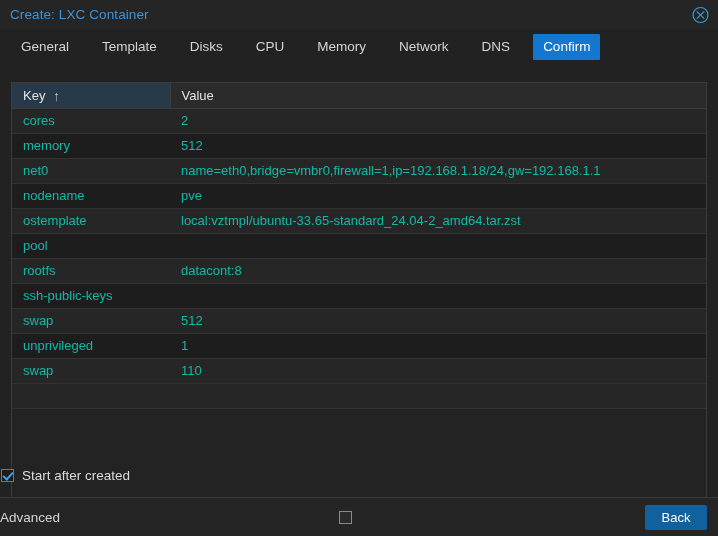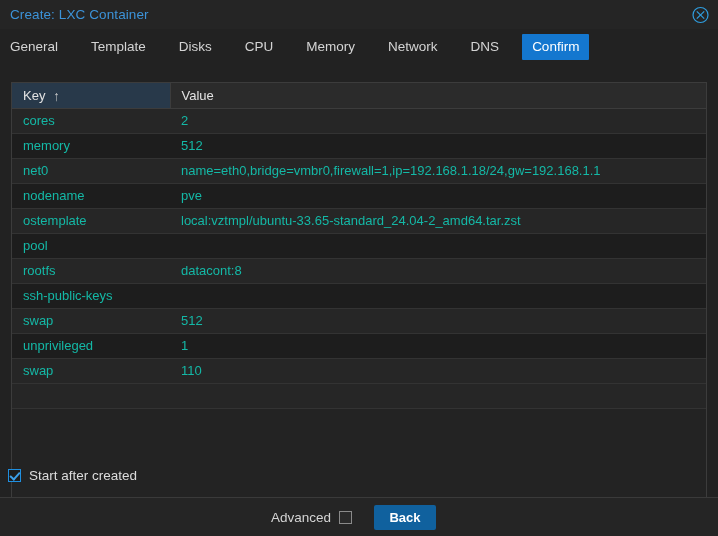--- a/index.html
+++ b/index.html
@@ -41,20 +41,21 @@
     cursor: pointer;
   }
   .close-btn svg { display: block; }
 
   
   .tabbar {
     height: 36px;
     background: #222222;
     display: flex;
     align-items: center;
+    padding-left: 11px;
     box-sizing: border-box;
   }
   .tab {
     font-size: 13.5px;
     color: #d4d4d4;
     padding: 5px 10px 6px 10px;
     margin-right: 13px;
     cursor: pointer;
     border-radius: 1px;
     white-space: nowrap;
@@ -117,21 +118,21 @@
   tbody tr.odd td  { background: #262626; }
   tbody tr.even td { background: #1d1d1d; }
   tbody tr.filler td { background: #262626; border-bottom: 1px solid #333333; }
 
   col.key-col   { width: 158px; }
   col.value-col { width: auto; }
 
   
   .startrow {
     position: absolute;
-    left: 8px;
+    left: 1px;
     top: 468px;
     display: flex;
     align-items: center;
     cursor: pointer;
     justify-content: flex-end;
   }
   .cb {
     width: 13px;
     height: 13px;
     box-sizing: border-box;
@@ -174,21 +175,21 @@
     background: #3a3a3a;
   }
   .footer {
     position: absolute;
     left: 0;
     top: 498px;
     width: 718px;
     height: 38px;
     display: flex;
     align-items: center;
-    justify-content: center;
+    justify-content: space-between;
     padding-right: 11px;
     box-sizing: border-box;
     background: #252525;
   }
   .adv-label {
     font-size: 13.5px;
     color: #d4d4d4;
     margin-right: 8px;
   }
   .adv-box { margin-right: 14px; cursor: pointer; }
@@ -197,21 +198,20 @@
     color: #ffffff;
     font-size: 13px;
     font-family: "Liberation Sans", sans-serif;
     border: none;
     border-radius: 2px;
     height: 25px;
     min-width: 62px;
     padding: 0 12px;
     margin-left: 8px;
     cursor: pointer;
-    font-weight: bold;
   }
 </style>
 </head>
 <body>
 
 <div class="titlebar">
   <div class="title-text">Create: LXC Container</div>
   <div class="close-btn">
     <svg width="17" height="17" viewBox="0 0 17 17">
       <circle cx="8.5" cy="8.5" r="7.5" fill="none" stroke="#2f9ee0" stroke-width="1.2"></circle>

